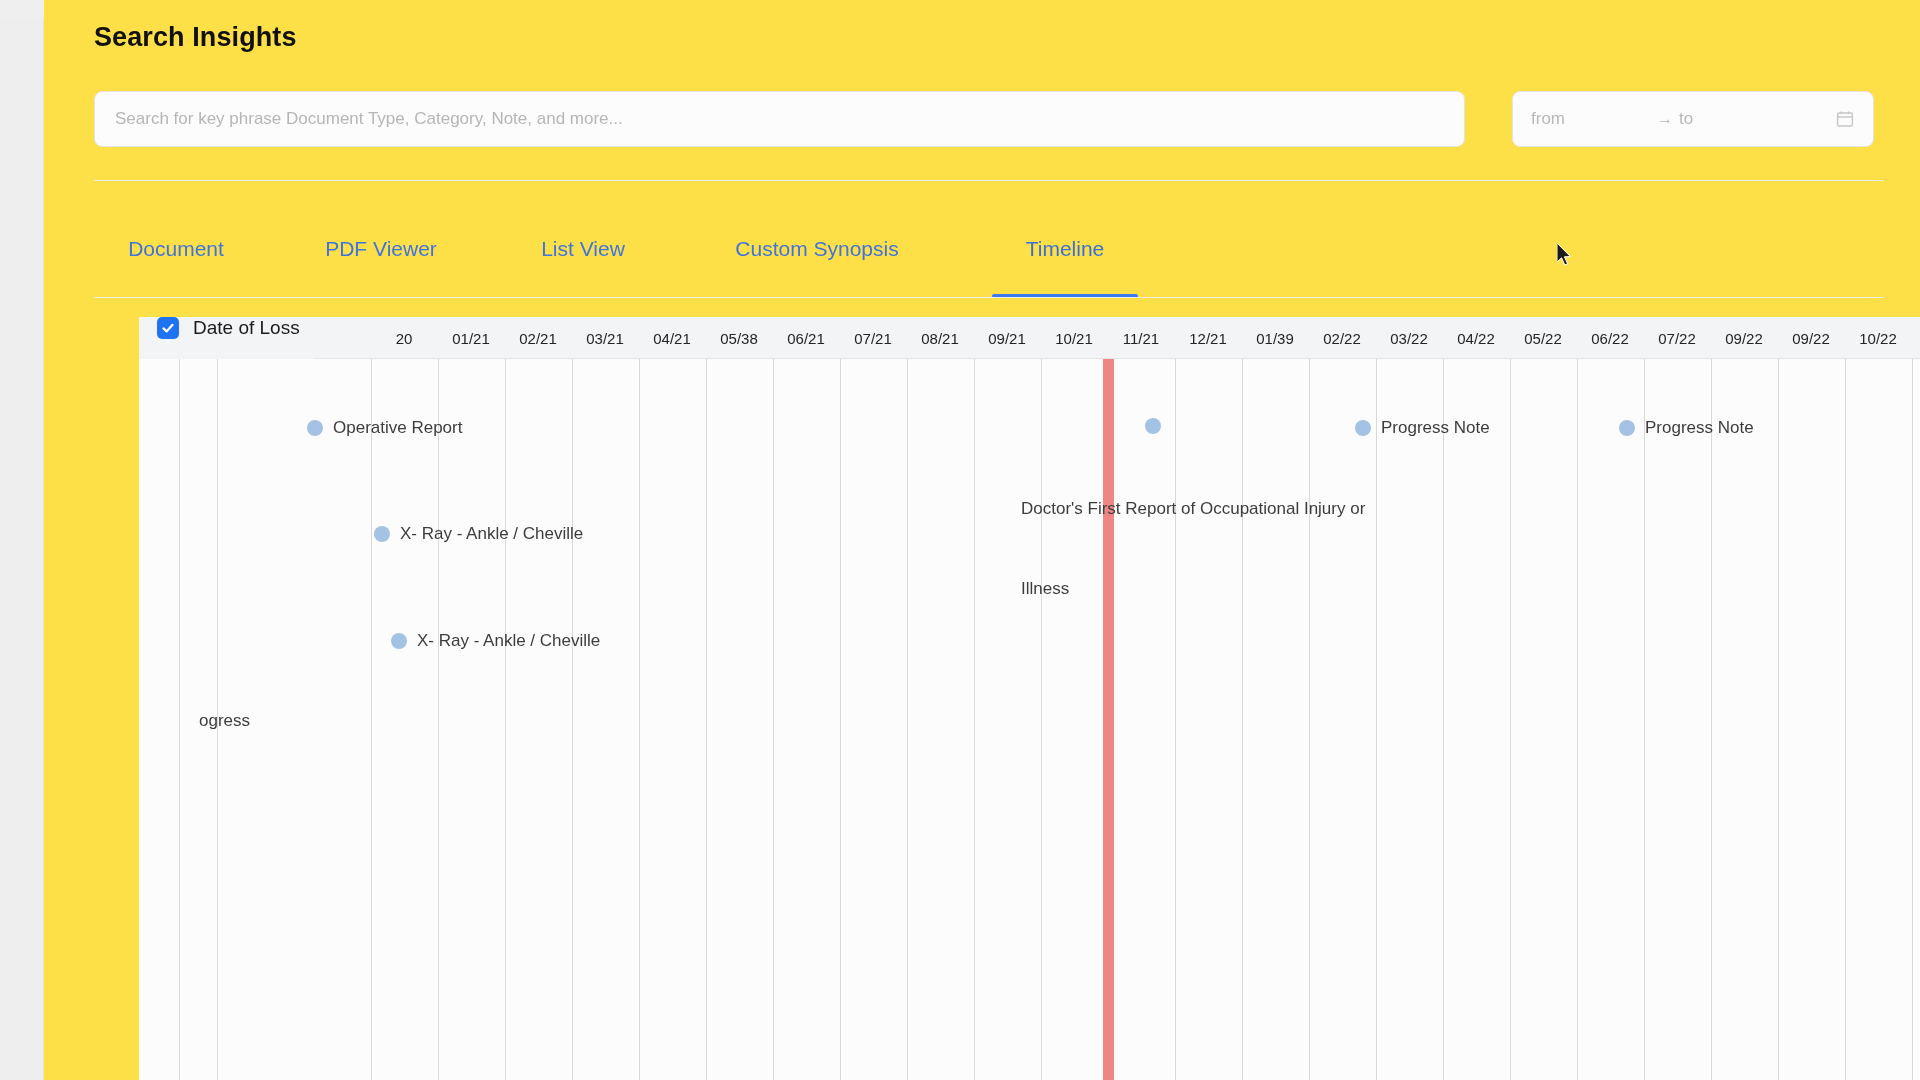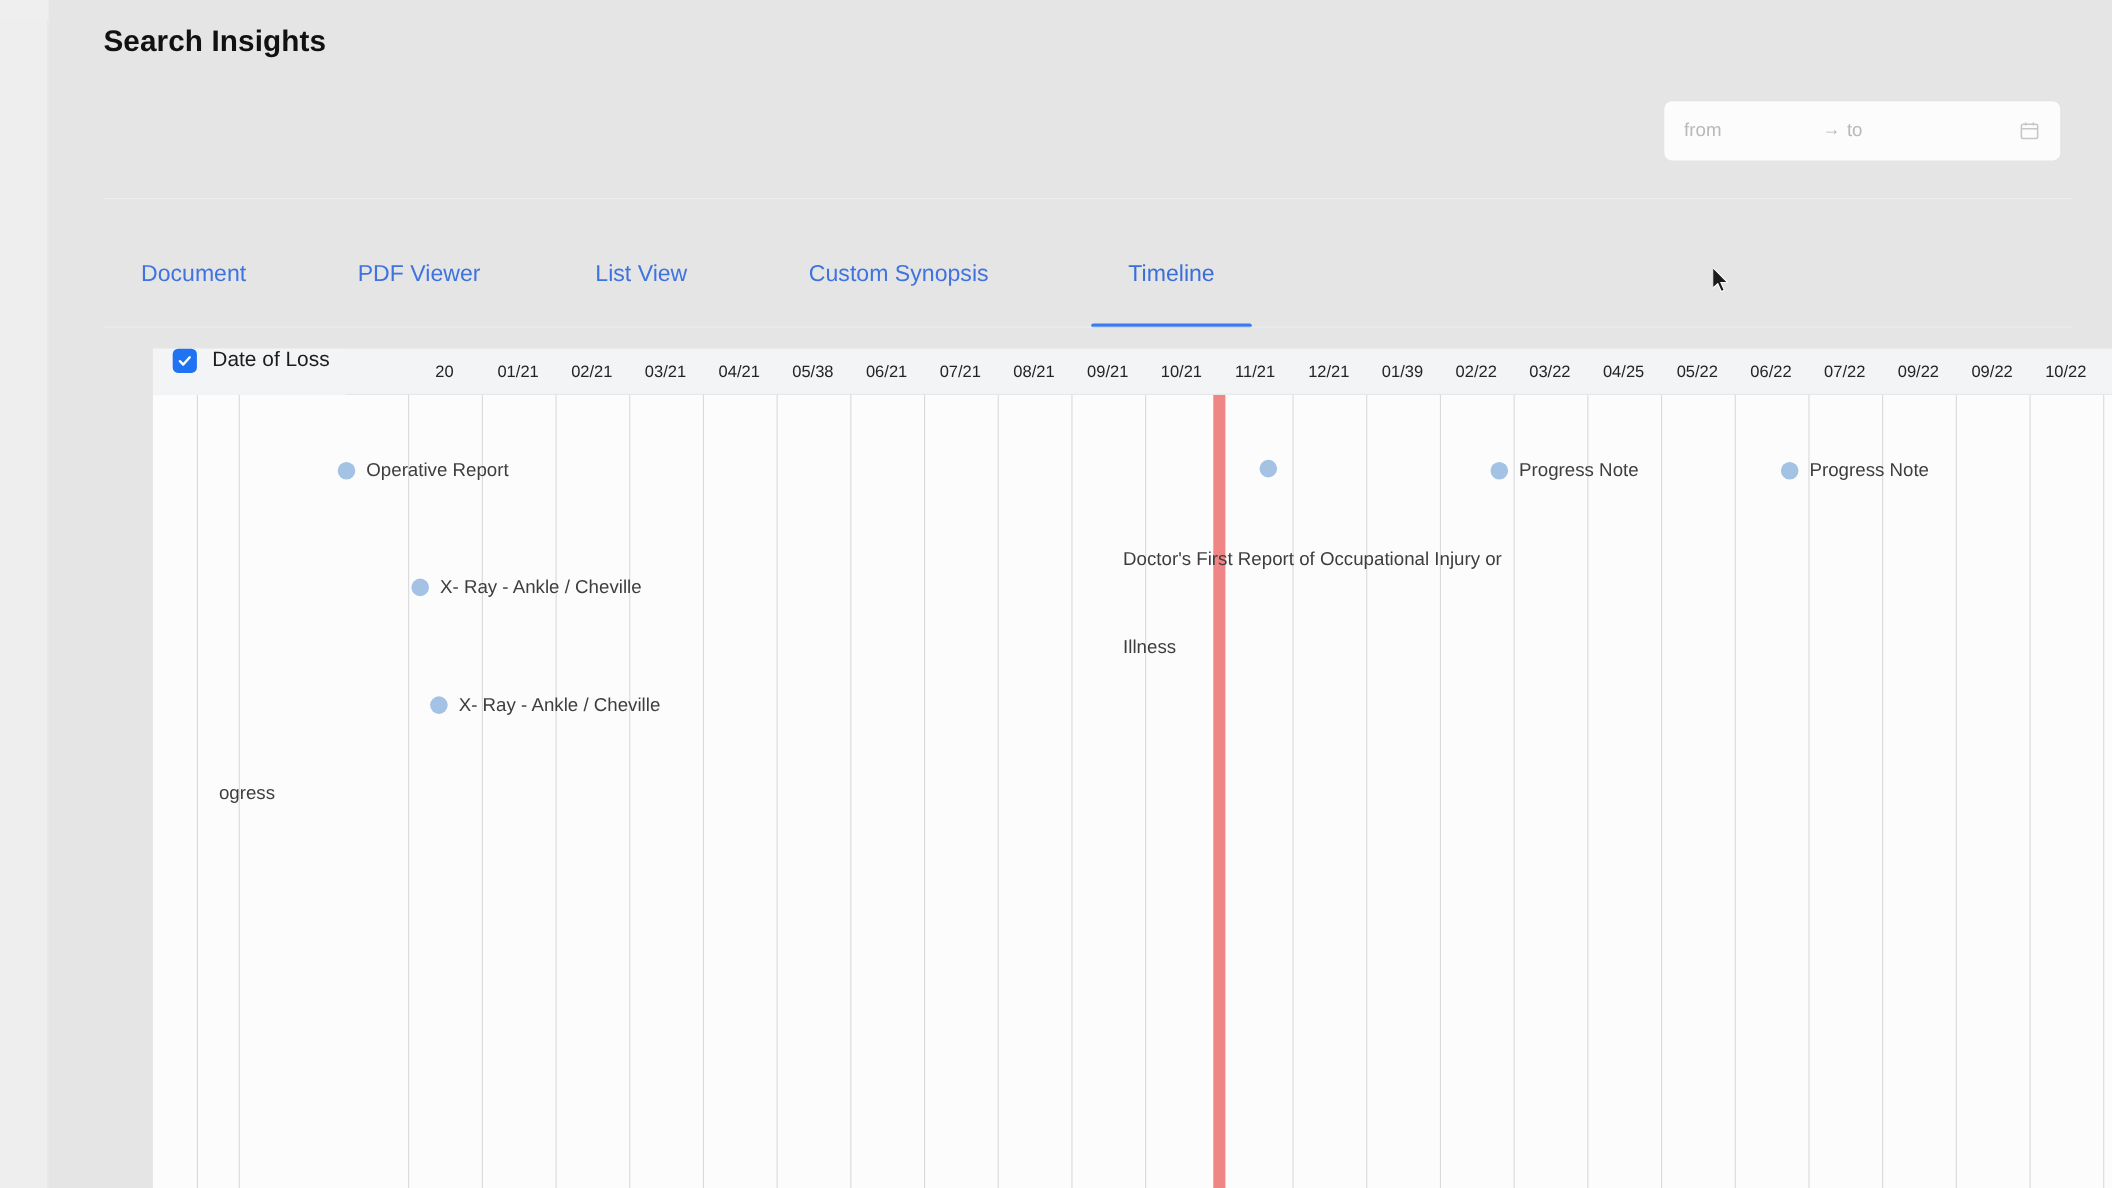--- a/index.html
+++ b/index.html
@@ -22,21 +22,21 @@
   }
   .left-rail-inner {
     position: absolute; left: 0; top: 18px;
     width: 44px; height: 1062px;
     background: #eeeeee;
     border-right: 1px solid #e4e4e4;
   }
   .page {
     position: absolute; left: 44px; top: 0;
     width: 1876px; height: 1080px;
-    background: #e5e5e5;
+    background: #fde047;
   }
 
   
   .page-title {
     position: absolute; left: 50px; top: 22px;
     font-size: 27px; font-weight: 700; color: #111111;
     letter-spacing: 0.1px;
   }
   .search-row {
     position: absolute; left: 50px; top: 91px;
@@ -175,20 +175,21 @@
 
   <div class="left-rail">
     <div class="left-rail-inner"></div>
   </div>
 
   <div class="page">
 
     <div class="page-title">Search Insights</div>
 
     <div class="search-row">
+      <input class="search-input" type="text" placeholder="Search for key phrase Document Type, Category, Note, and more..." style="">
       <div class="daterange">
         <input class="dr-from" type="text" placeholder="from" style="">
         <span class="dr-arrow">→</span>
         <input class="dr-to" type="text" placeholder="to" style="">
         <span class="dr-cal">
           <svg width="20" height="20" viewBox="0 0 20 20" fill="none" stroke="#c6c6c6" stroke-width="1.4">
             <rect x="2.6" y="4" width="14.8" height="13" rx="1.6"></rect>
             <line x1="2.6" y1="8" x2="17.4" y2="8"></line>
             <line x1="6.5" y1="2.4" x2="6.5" y2="5.2"></line>
             <line x1="13.5" y1="2.4" x2="13.5" y2="5.2"></line>
@@ -219,21 +220,21 @@
           <div class="month" style="left: 633.5px; width: 67px;">06/21</div>
           <div class="month" style="left: 700.5px; width: 67px;">07/21</div>
           <div class="month" style="left: 767.5px; width: 67px;">08/21</div>
           <div class="month" style="left: 834.5px; width: 67px;">09/21</div>
           <div class="month" style="left: 901.5px; width: 67px;">10/21</div>
           <div class="month" style="left: 968.5px; width: 67px;">11/21</div>
           <div class="month" style="left: 1035.5px; width: 67px;">12/21</div>
           <div class="month" style="left: 1102.5px; width: 67px;">01/39</div>
           <div class="month" style="left: 1169.5px; width: 67px;">02/22</div>
           <div class="month" style="left: 1236.5px; width: 67px;">03/22</div>
-          <div class="month" style="left: 1303.5px; width: 67px;">04/25</div>
+          <div class="month" style="left: 1303.5px; width: 67px;">04/22</div>
           <div class="month" style="left: 1370.5px; width: 67px;">05/22</div>
           <div class="month" style="left: 1437.5px; width: 67px;">06/22</div>
           <div class="month" style="left: 1504.5px; width: 67px;">07/22</div>
           <div class="month" style="left: 1571.5px; width: 67px;">09/22</div>
           <div class="month" style="left: 1638.5px; width: 67px;">09/22</div>
           <div class="month" style="left: 1705.5px; width: 67px;">10/22</div>
           <div class="month" style="left: 1772.5px; width: 67px;">11/22</div>
         </div>
       <div class="dol">
         <span class="dol-box">

